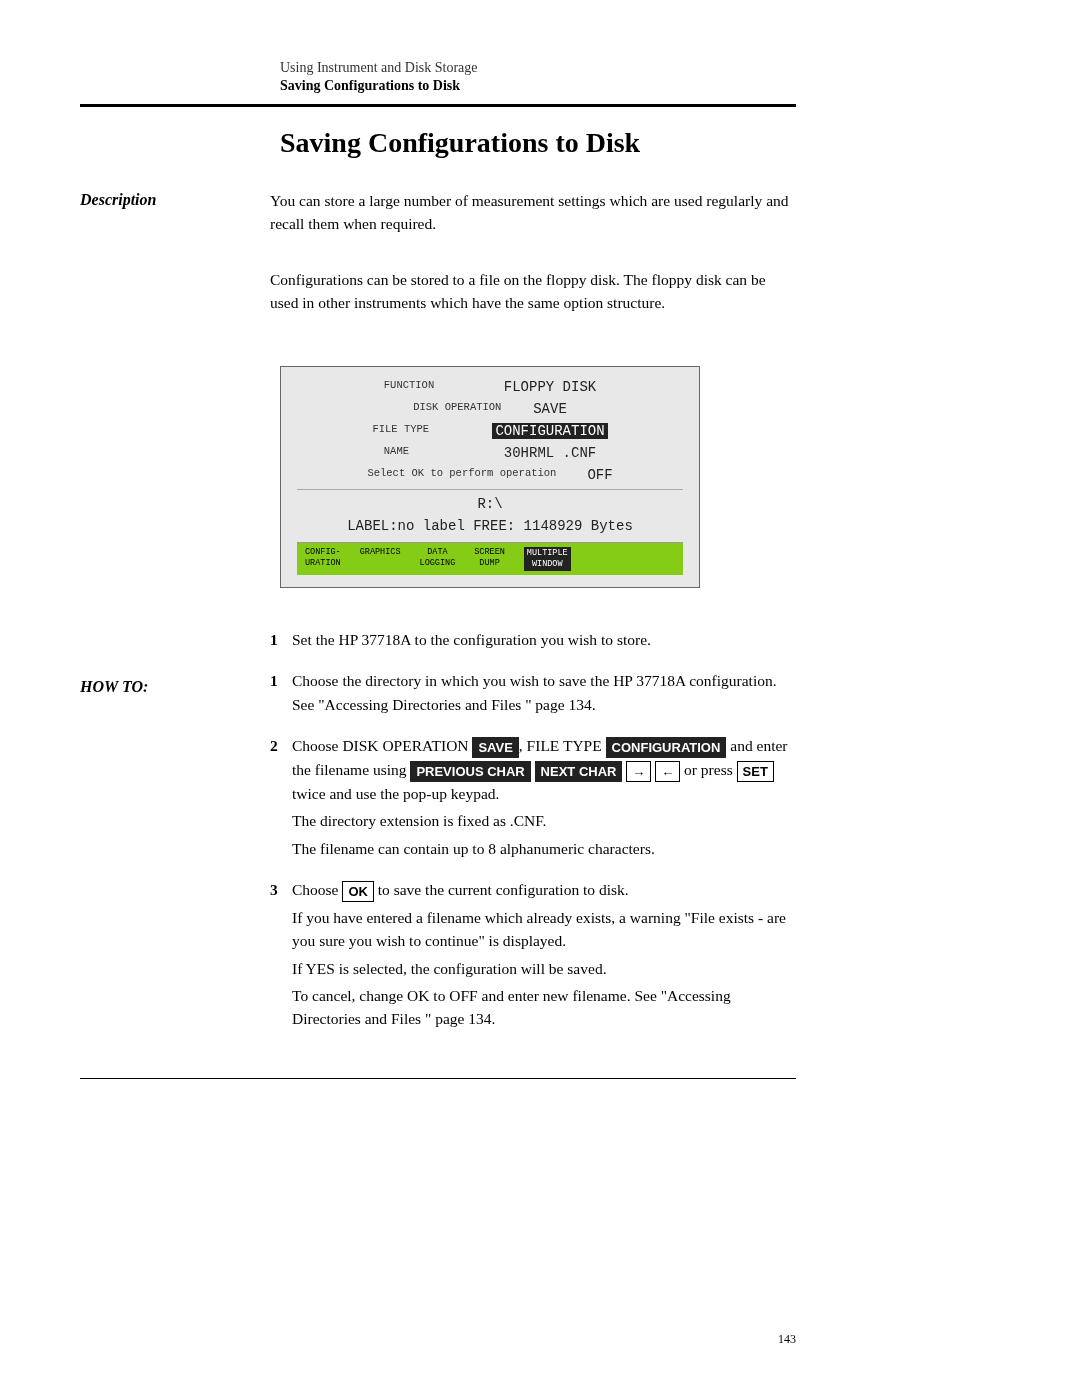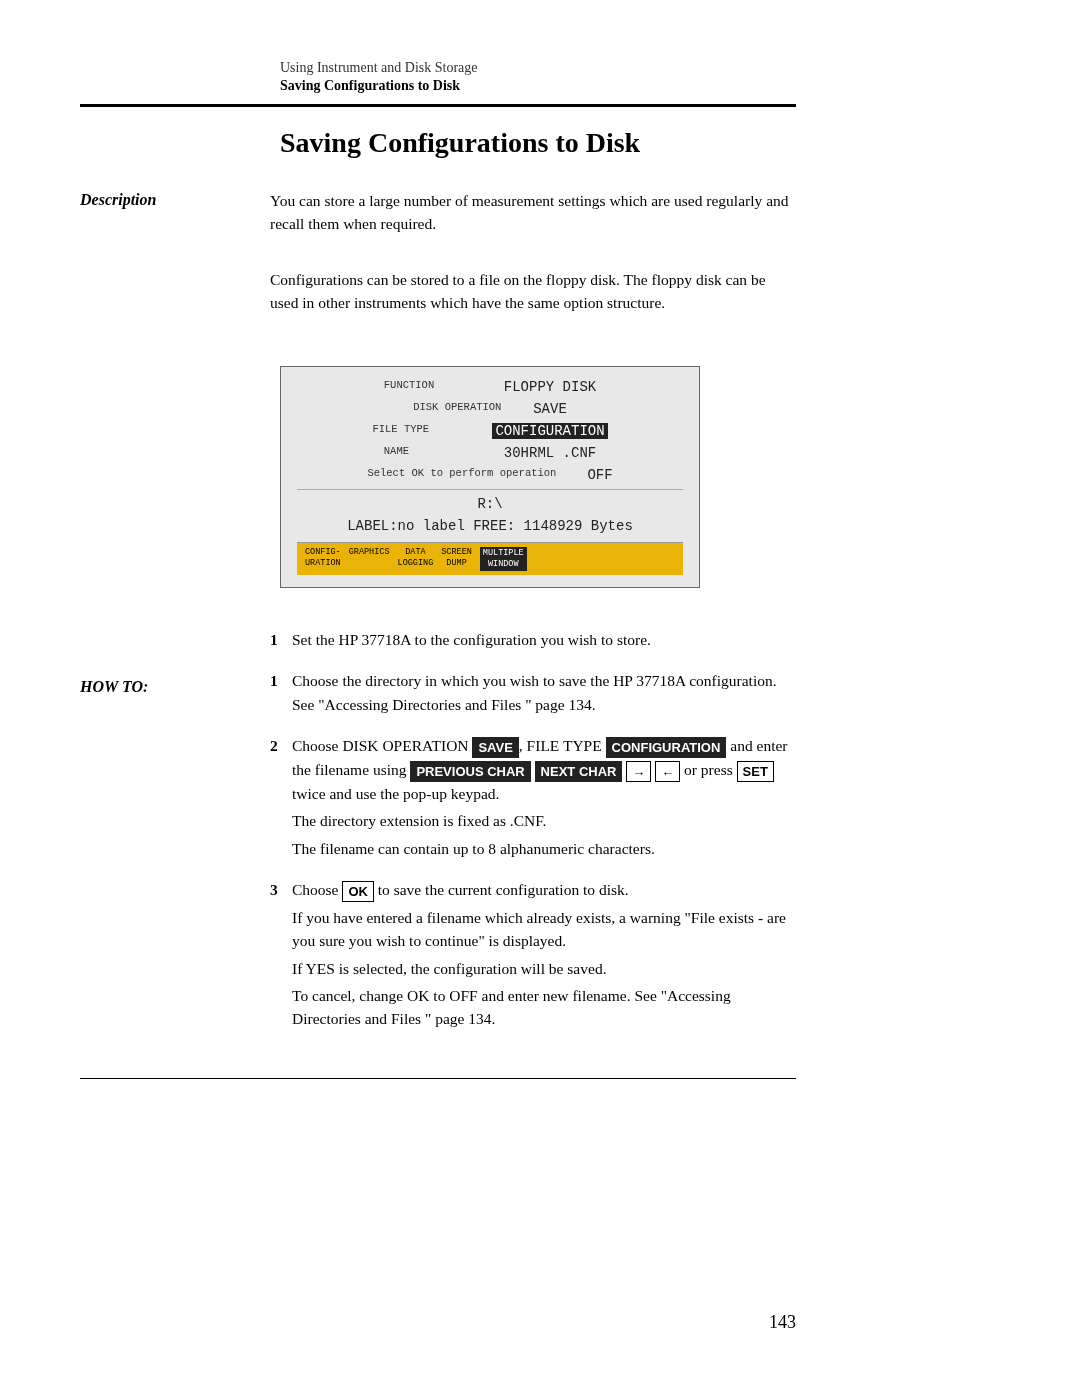--- a/index.html
+++ b/index.html
@@ -126,25 +126,25 @@
       color: #fff;
       padding: 0 3px;
     }
 
     .screen-divider {
       border-top: 1px solid #aaa;
       margin: 6px 0;
     }
 
     .screen-status-bar {
-      background: #eab308;
+      background: #84cc16;
       margin-top: 8px;
       padding: 4px 8px;
       display: flex;
-      gap: 8px;
+      gap: 19px;
       font-size: 9px;
       font-family: "Courier New", Courier, monospace;
       border-top: 1px solid #999;
     }
 
     .status-item {
       text-align: center;
       font-size: 9px;
       line-height: 1.3;
     }
@@ -228,23 +228,23 @@
       font-size: 13px;
       font-family: Arial, sans-serif;
       font-weight: bold;
       background: #fff;
       vertical-align: middle;
     }
 
     
     .page-number {
       position: absolute;
-      bottom: 64px;
+      bottom: 50px;
       right: 80px;
-      font-size: 18px;
+      font-size: 12px;
     }
 
     .no-label {
       width: 190px;
       flex-shrink: 0;
     }
   </style>
 </head>
 <body>
 

